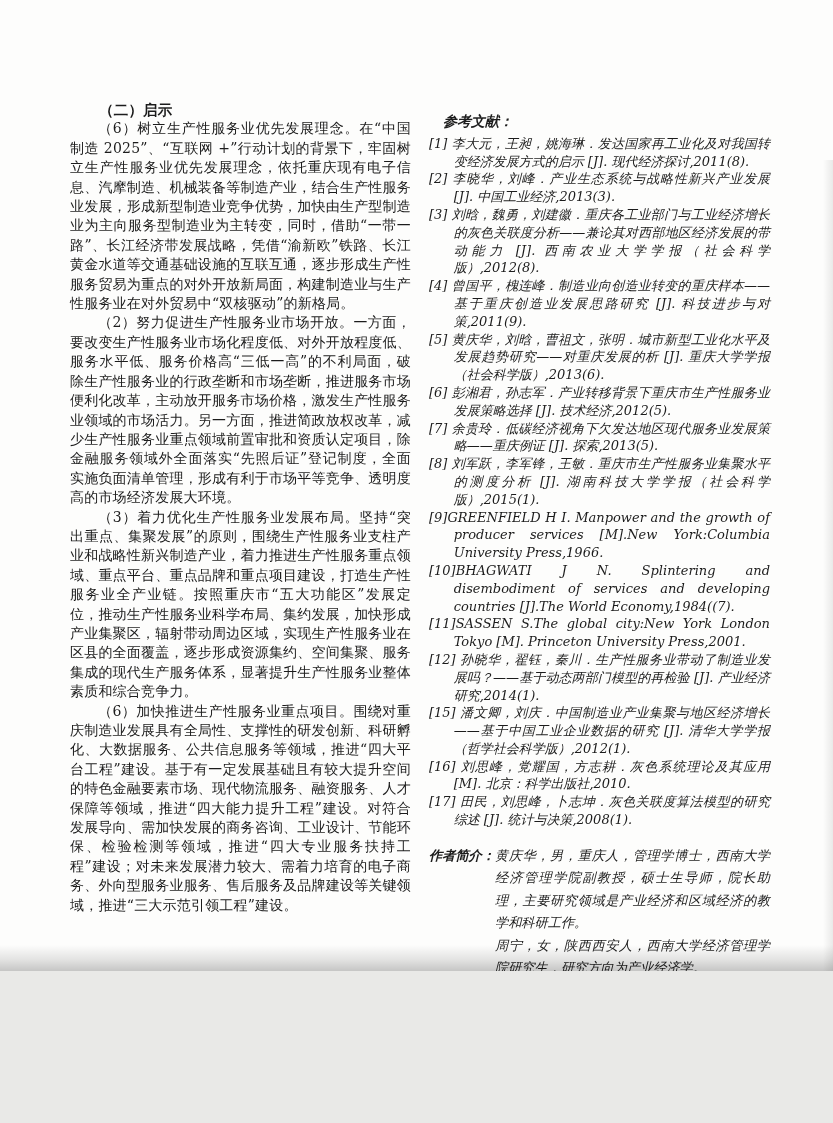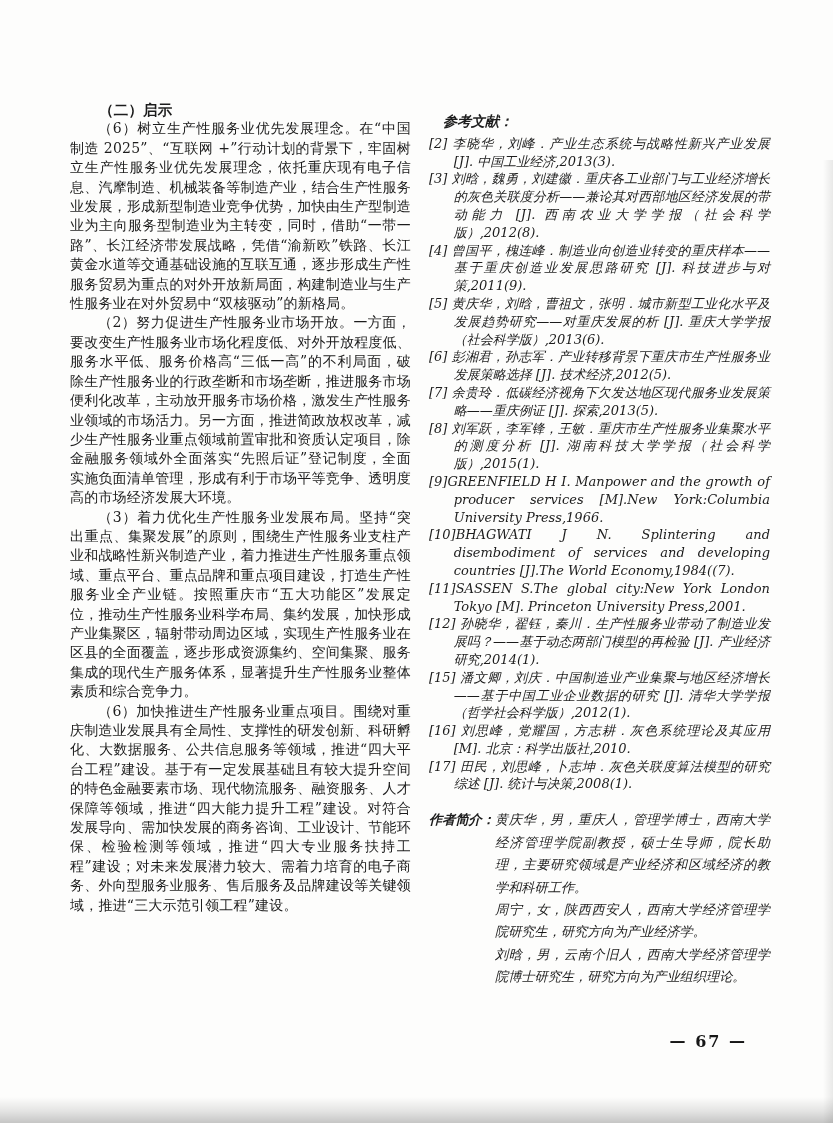--- a/index.html
+++ b/index.html
@@ -4,21 +4,21 @@
 <style>
   html, body {
     margin: 0;
     padding: 0;
     background: #e9e9e7;
     font-family: "DejaVu Serif", "Liberation Serif", serif;
   }
   .page {
     position: relative;
     width: 833px;
-    height: 1123px;
+    height: 971px;
     background: #fdfdfc;
     overflow: hidden;
     color: #1c1c1c;
   }
   .scan-shadow-bottom {
     position: absolute;
     left: 0; right: 0; bottom: 0;
     height: 26px;
     background: linear-gradient(to bottom, rgba(0,0,0,0) 0%, rgba(0,0,0,0.10) 55%, rgba(0,0,0,0.22) 100%);
     pointer-events: none;
@@ -112,20 +112,21 @@
       <p class="section-heading">（二）启示</p>
       <p>（6）树立生产性服务业优先发展理念。在“中国制造 2025”、“互联网 +”行动计划的背景下，牢固树立生产性服务业优先发展理念，依托重庆现有电子信息、汽摩制造、机械装备等制造产业，结合生产性服务业发展，形成新型制造业竞争优势，加快由生产型制造业为主向服务型制造业为主转变，同时，借助“一带一路”、长江经济带发展战略，凭借“渝新欧”铁路、长江黄金水道等交通基础设施的互联互通，逐步形成生产性服务贸易为重点的对外开放新局面，构建制造业与生产性服务业在对外贸易中“双核驱动”的新格局。</p>
       <p>（2）努力促进生产性服务业市场开放。一方面，要改变生产性服务业市场化程度低、对外开放程度低、服务水平低、服务价格高“三低一高”的不利局面，破除生产性服务业的行政垄断和市场垄断，推进服务市场便利化改革，主动放开服务市场价格，激发生产性服务业领域的市场活力。另一方面，推进简政放权改革，减少生产性服务业重点领域前置审批和资质认定项目，除金融服务领域外全面落实“先照后证”登记制度，全面实施负面清单管理，形成有利于市场平等竞争、透明度高的市场经济发展大环境。</p>
       <p>（3）着力优化生产性服务业发展布局。坚持“突出重点、集聚发展”的原则，围绕生产性服务业支柱产业和战略性新兴制造产业，着力推进生产性服务重点领域、重点平台、重点品牌和重点项目建设，打造生产性服务业全产业链。按照重庆市“五大功能区”发展定位，推动生产性服务业科学布局、集约发展，加快形成产业集聚区，辐射带动周边区域，实现生产性服务业在区县的全面覆盖，逐步形成资源集约、空间集聚、服务集成的现代生产服务体系，显著提升生产性服务业整体素质和综合竞争力。</p>
       <p>（6）加快推进生产性服务业重点项目。围绕对重庆制造业发展具有全局性、支撑性的研发创新、科研孵化、大数据服务、公共信息服务等领域，推进“四大平台工程”建设。基于有一定发展基础且有较大提升空间的特色金融要素市场、现代物流服务、融资服务、人才保障等领域，推进“四大能力提升工程”建设。对符合发展导向、需加快发展的商务咨询、工业设计、节能环保、检验检测等领域，推进“四大专业服务扶持工程”建设；对未来发展潜力较大、需着力培育的电子商务、外向型服务业服务、售后服务及品牌建设等关键领域，推进“三大示范引领工程”建设。</p>
     </div>
 
     <div class="col col-right">
       <p class="references-heading">参考文献：</p>
 
+      <p class="ref">[1] 李大元，王昶，姚海琳．发达国家再工业化及对我国转变经济发展方式的启示 [J]. 现代经济探讨,2011(8).</p>
       <p class="ref">[2] 李晓华，刘峰．产业生态系统与战略性新兴产业发展 [J]. 中国工业经济,2013(3).</p>
       <p class="ref">[3] 刘晗，魏勇，刘建徽．重庆各工业部门与工业经济增长的灰色关联度分析——兼论其对西部地区经济发展的带动能力 [J]. 西南农业大学学报（社会科学版）,2012(8).</p>
       <p class="ref">[4] 曾国平，槐连峰．制造业向创造业转变的重庆样本——基于重庆创造业发展思路研究 [J]. 科技进步与对策,2011(9).</p>
       <p class="ref">[5] 黄庆华，刘晗，曹祖文，张明．城市新型工业化水平及发展趋势研究——对重庆发展的析 [J]. 重庆大学学报（社会科学版）,2013(6).</p>
       <p class="ref">[6] 彭湘君，孙志军．产业转移背景下重庆市生产性服务业发展策略选择 [J]. 技术经济,2012(5).</p>
       <p class="ref">[7] 余贵玲．低碳经济视角下欠发达地区现代服务业发展策略——重庆例证 [J]. 探索,2013(5).</p>
       <p class="ref">[8] 刘军跃，李军锋，王敏．重庆市生产性服务业集聚水平的测度分析 [J]. 湖南科技大学学报（社会科学版）,2015(1).</p>
       <p class="ref">[9]GREENFIELD H I. Manpower and the growth of producer services [M].New York:Columbia University Press,1966.</p>
       <p class="ref">[10]BHAGWATI J N. Splintering and disembodiment of services and developing countries [J].The World Economy,1984((7).</p>
       <p class="ref">[11]SASSEN S.The global city:New York London Tokyo [M]. Princeton University Press,2001.</p>

